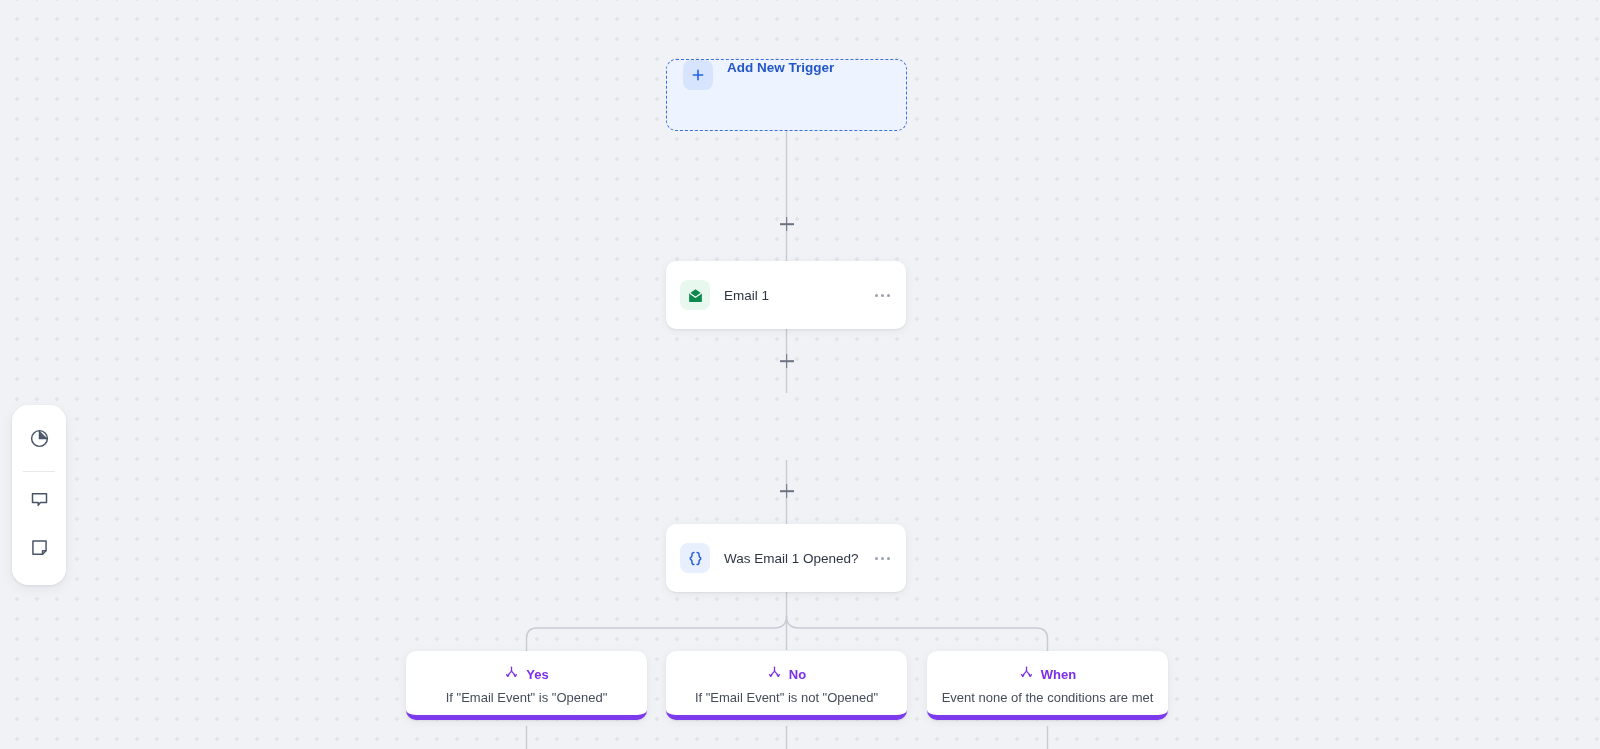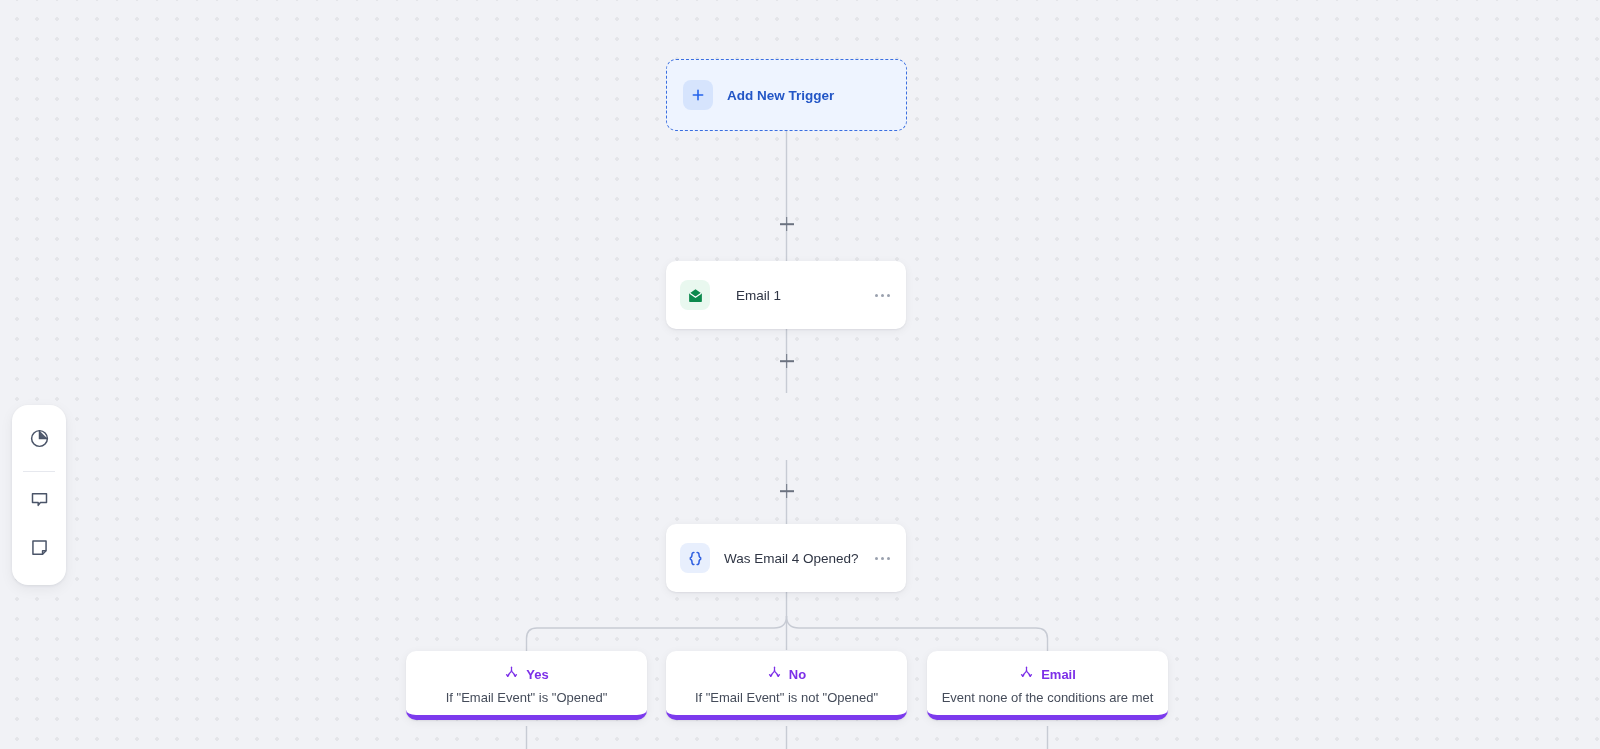--- a/index.html
+++ b/index.html
@@ -79,21 +79,21 @@
   .dots i { width: 3px; height: 3px; border-radius: 50%; background: #9aa1ae; display: block; }
 
   
   #trigger {
     position: absolute;
     left: 666px; top: 59px;
     width: 241px; height: 72px;
     background: #eef4ff;
     border: 1.6px dashed #3b6fe0;
     border-radius: 10px;
-    display: flex; align-items: center;
+    display: flex; 
     padding: 0 16px;
     cursor: pointer;
   }
   #trigger .trig-icon {
     width: 30px; height: 30px; border-radius: 8px;
     background: #d6e4fd;
     display: flex; align-items: center; justify-content: center;
     color: #2563eb;
   }
   #trigger .trig-label {
@@ -189,21 +189,21 @@
 
   <div id="trigger">
     <span class="trig-icon">
       <svg width="16" height="16" viewBox="0 0 24 24" fill="none" stroke="currentColor" stroke-width="2.4" stroke-linecap="round">
         <path d="M12 5v14M5 12h14"></path>
       </svg>
     </span>
     <span class="trig-label">Add New Trigger</span>
   </div>
 
-  <div class="node" style="left:666px; top:261px;gap:12px;">
+  <div class="node" style="left:666px; top:261px;">
     <span class="node-icon" style="background:#e9f8ef;">
       <svg width="17" height="17" viewBox="0 0 24 24" fill="#0c8a4d">
         <path d="M3 9.6 12 3l9 6.6V20a1 1 0 0 1-1 1H4a1 1 0 0 1-1-1z"></path>
         <path d="M4.4 9.2 12 14.6l7.6-5.4" fill="none" stroke="#ffffff" stroke-width="1.7" stroke-linecap="round" stroke-linejoin="round"></path>
       </svg>
     </span>
     <span class="node-label">Email 1</span>
     <span class="dots">
       <i></i>
         <i></i>
@@ -212,21 +212,21 @@
   </div>
 
 
   <div class="node" style="left:666px; top:524px;">
     <span class="node-icon" style="background:#e8effd;">
       <svg width="19" height="19" viewBox="0 0 24 24" fill="none" stroke="#2f5fe0" stroke-width="1.9" stroke-linecap="round" stroke-linejoin="round">
         <path d="M10 4.5c-2 0-2.4 1-2.4 2.6 0 1.9-.2 3.6-2.1 3.9v2c1.9.3 2.1 2 2.1 3.9 0 1.6.4 2.6 2.4 2.6"></path>
         <path d="M14 4.5c2 0 2.4 1 2.4 2.6 0 1.9.2 3.6 2.1 3.9v2c-1.9.3-2.1 2-2.1 3.9 0 1.6-.4 2.6-2.4 2.6"></path>
       </svg>
     </span>
-    <span class="node-label">Was Email 4 Opened?</span>
+    <span class="node-label">Was Email 1 Opened?</span>
     <span class="dots">
       <i></i>
         <i></i>
         <i></i>
     </span>
   </div>
 
   <div class="branch" style="left:406px; top:651px;">
     <div class="branch-head">
       <span>
@@ -263,18 +263,18 @@
     <div class="branch-head">
       <span>
         <svg width="15" height="15" viewBox="0 0 24 24" fill="none" stroke="#7c2fe8" stroke-width="2" stroke-linecap="round" stroke-linejoin="round">
           <path d="M12 3.5v5"></path>
           <path d="M12 8.5c0 5-6 4.5-6 9.5"></path>
           <path d="M12 8.5c0 5 6 4.5 6 9.5"></path>
           <path d="M4 15.5 6 18l2-2.5"></path>
           <path d="M16 15.5 18 18l2-2.5"></path>
         </svg>
       </span>
-      <span>Email</span>
+      <span>When</span>
     </div>
     <div class="branch-desc">Event none of the conditions are met</div>
   </div>
 
 </div>
 
 </body></html>

